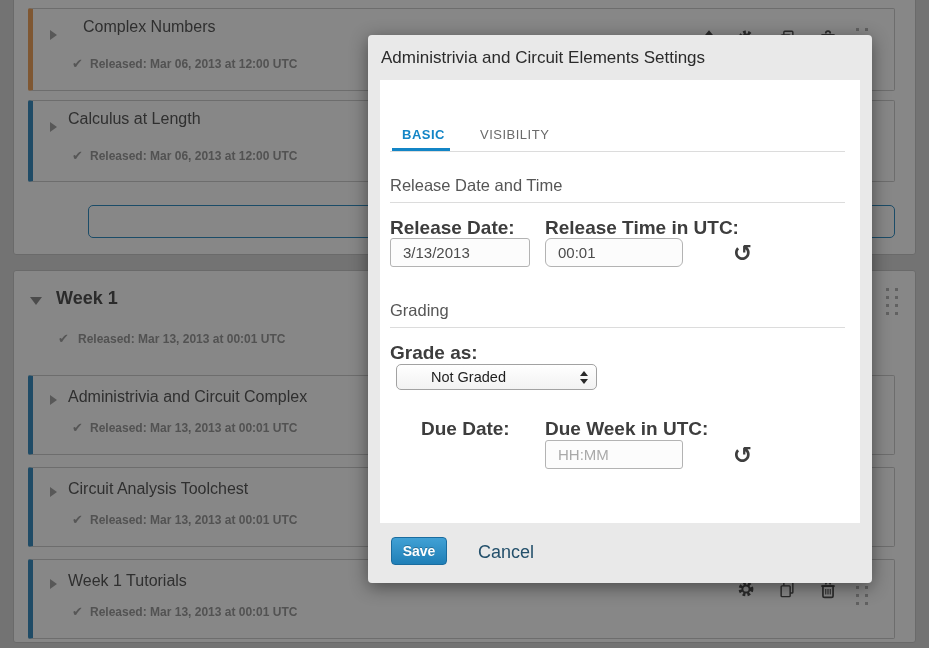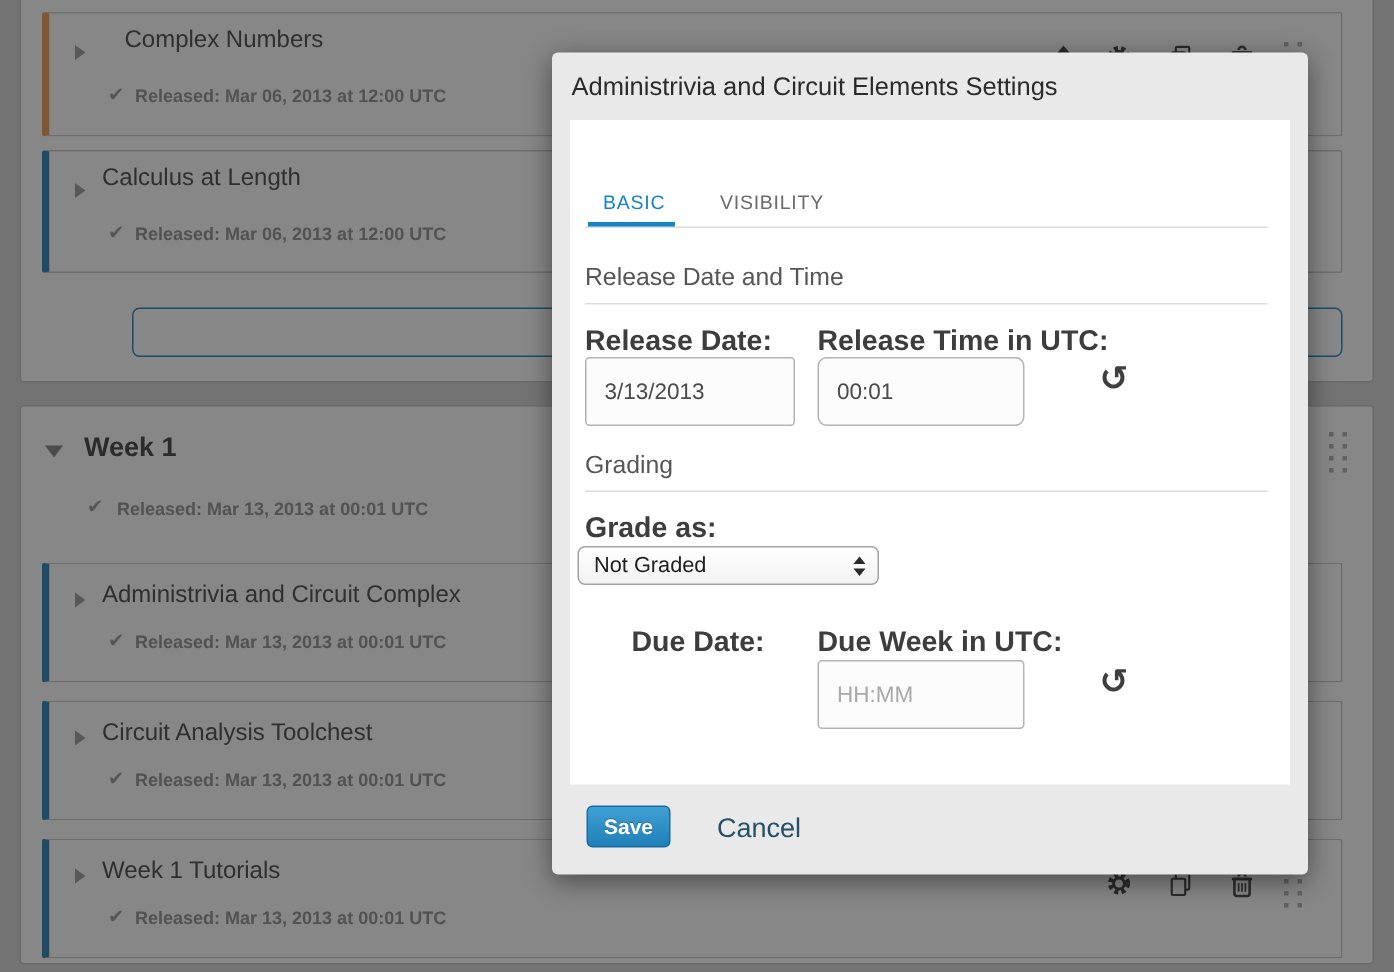--- a/index.html
+++ b/index.html
@@ -20,27 +20,27 @@
   .dots i{background:#b8b8b8;display:block;}
   .row-icon{position:absolute;width:18px;height:18px;}
 
   
   .overlay{position:absolute;inset:0;background:rgba(0,0,0,0.47);z-index:50;}
   .modal{position:absolute;left:368px;top:35px;width:504px;height:548px;background:#e9e9e9;
          border-radius:4px;box-shadow:0 4px 18px rgba(0,0,0,0.45);z-index:100;}
   .modal-title{position:absolute;left:13px;top:13px;font-size:17px;color:#2b2b2b;white-space:nowrap;}
   .panel{position:absolute;left:12px;top:45px;width:480px;height:443px;background:#fff;}
   .tab{position:absolute;top:47px;font-size:13px;letter-spacing:0.5px;white-space:nowrap;cursor:default;}
-  .tab.active{color:#1385c6;font-weight:normal;}
+  .tab.active{color:#1385c6;font-weight:bold;}
   .tab.inactive{color:#6a6a6a;}
   .tab-underline{position:absolute;top:68px;height:4px;background:#1385c6;}
   .hairline{position:absolute;height:1px;background:#dcdcdc;}
   .sec-heading{position:absolute;left:10px;font-size:16.5px;color:#565656;white-space:nowrap;}
   .fld-label{position:absolute;font-size:19px;font-weight:bold;color:#3d3d3d;white-space:nowrap;}
-  .settings-input{position:absolute;box-sizing:border-box;height:46px;border:1px solid #b3b3b3;border-radius:3px;
+  .settings-input{position:absolute;box-sizing:border-box;height:29px;border:1px solid #b3b3b3;border-radius:3px;
                   background:#fcfcfc;font-size:15px;color:#4c4c4c;padding:0 12px;font-family:inherit;}
   .settings-input::placeholder{color:#a9a9a9;}
   .reset-icon{position:absolute;font-family:"DejaVu Sans",sans-serif;font-size:23px;font-weight:bold;color:#3e3e3e;
               line-height:1;cursor:pointer;background:none;border:none;padding:0;}
   .select-box{position:absolute;box-sizing:border-box;width:201px;height:26px;border:1px solid #a2a2a2;border-radius:5px;
               background:linear-gradient(#ffffff,#f2f2f2);display:flex;align-items:center;cursor:pointer;}
   .select-box .sel-text{font-size:14.5px;color:#1e1e1e;padding-left:10px;flex:1;}
   .sel-arrows{display:flex;flex-direction:column;gap:3px;margin-right:8px;}
   .sel-arrows b{width:0;height:0;border-left:4px solid transparent;border-right:4px solid transparent;display:block;}
   .sel-arrows .up{border-bottom:5px solid #2a2a2a;}
@@ -174,21 +174,21 @@
       <span class="fld-label" style="left:10px;top:137px;">Release Date:</span>
       <span class="fld-label" style="left:165px;top:137px;">Release Time in UTC:</span>
       <input class="settings-input" style="left: 10px; top: 158px; width: 140px;" value="3/13/2013">
       <input class="settings-input" style="left: 165px; top: 158px; width: 138px; border-radius: 6px;" value="00:01">
       <button class="reset-icon" style="left:353px;top:162px;">↺</button>
 
       <div class="sec-heading" style="top:221px;">Grading</div>
       <div class="hairline" style="left:10px;top:247px;width:455px;"></div>
 
       <span class="fld-label" style="left:10px;top:262px;">Grade as:</span>
-      <div class="select-box" style="left:5px;top:284px;">
+      <div class="select-box" style="left:16px;top:284px;padding-left:24px;">
         <span class="sel-text">Not Graded</span>
         <span class="sel-arrows">
             <b class="up"></b>
             <b class="down"></b>
           </span>
       </div>
 
       <span class="fld-label" style="left:10px;top:338px;margin-left:31px;">Due Date:</span>
       <span class="fld-label" style="left:165px;top:338px;">Due Week in UTC:</span>
       <input class="settings-input" style="left: 165px; top: 360px; width: 138px;" placeholder="HH:MM">

